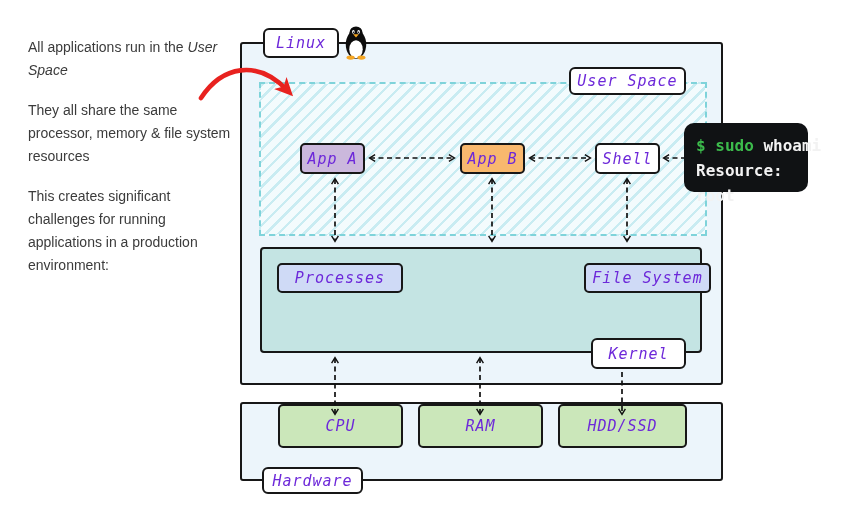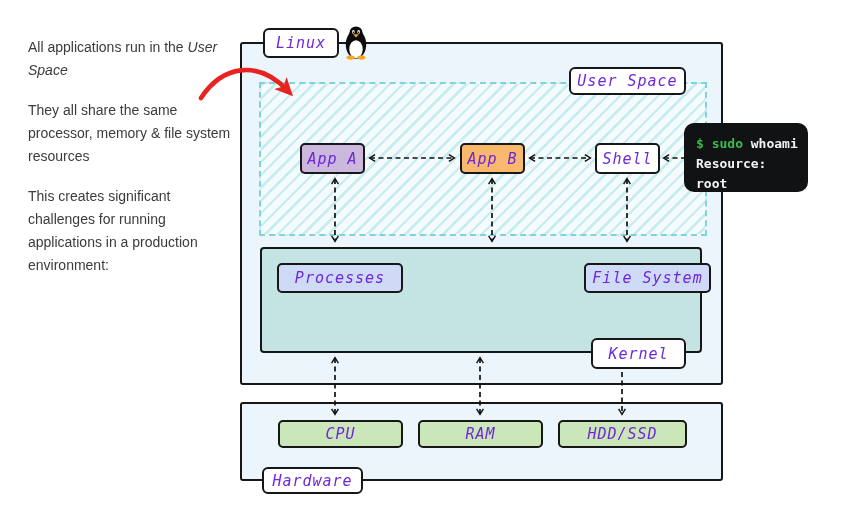--- a/index.html
+++ b/index.html
@@ -25,21 +25,21 @@
       background-image:repeating-linear-gradient(135deg,var(--hatch-stripe,#c9ecf2) 0 2.5px,transparent 2.5px 9px);}
   .kernel-box{left:260px;top:247px;width:442px;height:106px;border-radius:4px;
               background:var(--kernel-fill,#c4e4e3);}
   .hw-container{left:240px;top:402px;width:483px;height:79px;border-radius:3px;
                 background:var(--container-fill,#eef6fc);}
 
   .node{display:flex;align-items:center;justify-content:center;
         font-family:"DejaVu Sans Mono","Liberation Mono",monospace;
         font-size:15px;letter-spacing:1px;color:#6d28d9;border-radius:5px;font-style:italic;}
   .module{background:var(--module-fill,#cfdaf6);top:263px;height:30px;}
-  .hw{background:var(--hw-fill,#cbe7ba);top:420px;height:28px;}
+  .hw{background:var(--hw-fill,#cbe7ba);top:404px;height:44px;}
   .app{top:143px;height:31px;width:65px;}
   .app-a{left:300px;background:var(--app-a-fill,#cbb8dc);}
   .app-b{left:460px;background:var(--app-b-fill,#f8b86e);}
   .app-shell{left:595px;background:#ffffff;}
 
   .label{background:#ffffff;border-radius:6px;z-index:3;}
   .label-linux{left:263px;top:28px;width:76px;height:30px;}
   .label-userspace{left:569px;top:67px;width:117px;height:28px;}
   .label-kernel{left:591px;top:338px;width:95px;height:31px;}
   .label-hardware{left:262px;top:467px;width:101px;height:27px;}
@@ -51,21 +51,21 @@
   .hw-2{left:418px;width:125px;}
   .hw-3{left:558px;width:129px;}
 
   .tux{position:absolute;left:341px;top:24px;width:30px;height:36px;z-index:4;}
 
   .arrows{position:absolute;left:0;top:0;width:851px;height:521px;pointer-events:none;z-index:5;}
 
   
   .terminal{position:absolute;left:684px;top:123px;width:124px;height:69px;box-sizing:border-box;
             background:#101214;border-radius:10px;padding:11px 12px;z-index:6;
-            font-family:"DejaVu Sans Mono","Liberation Mono",monospace;font-size:13px;
+            font-family:"DejaVu Sans Mono","Liberation Mono",monospace;font-size:16px;
             line-height:1.55;color:#f2f2f2;font-weight:bold;}
   .terminal .green{color:var(--terminal-green,#3cbb4c);}
   .terminal .pre{white-space:pre;}
 </style>
 </head>
 <body>
 
 <div class="stage">
 
   <div class="sidebar">

